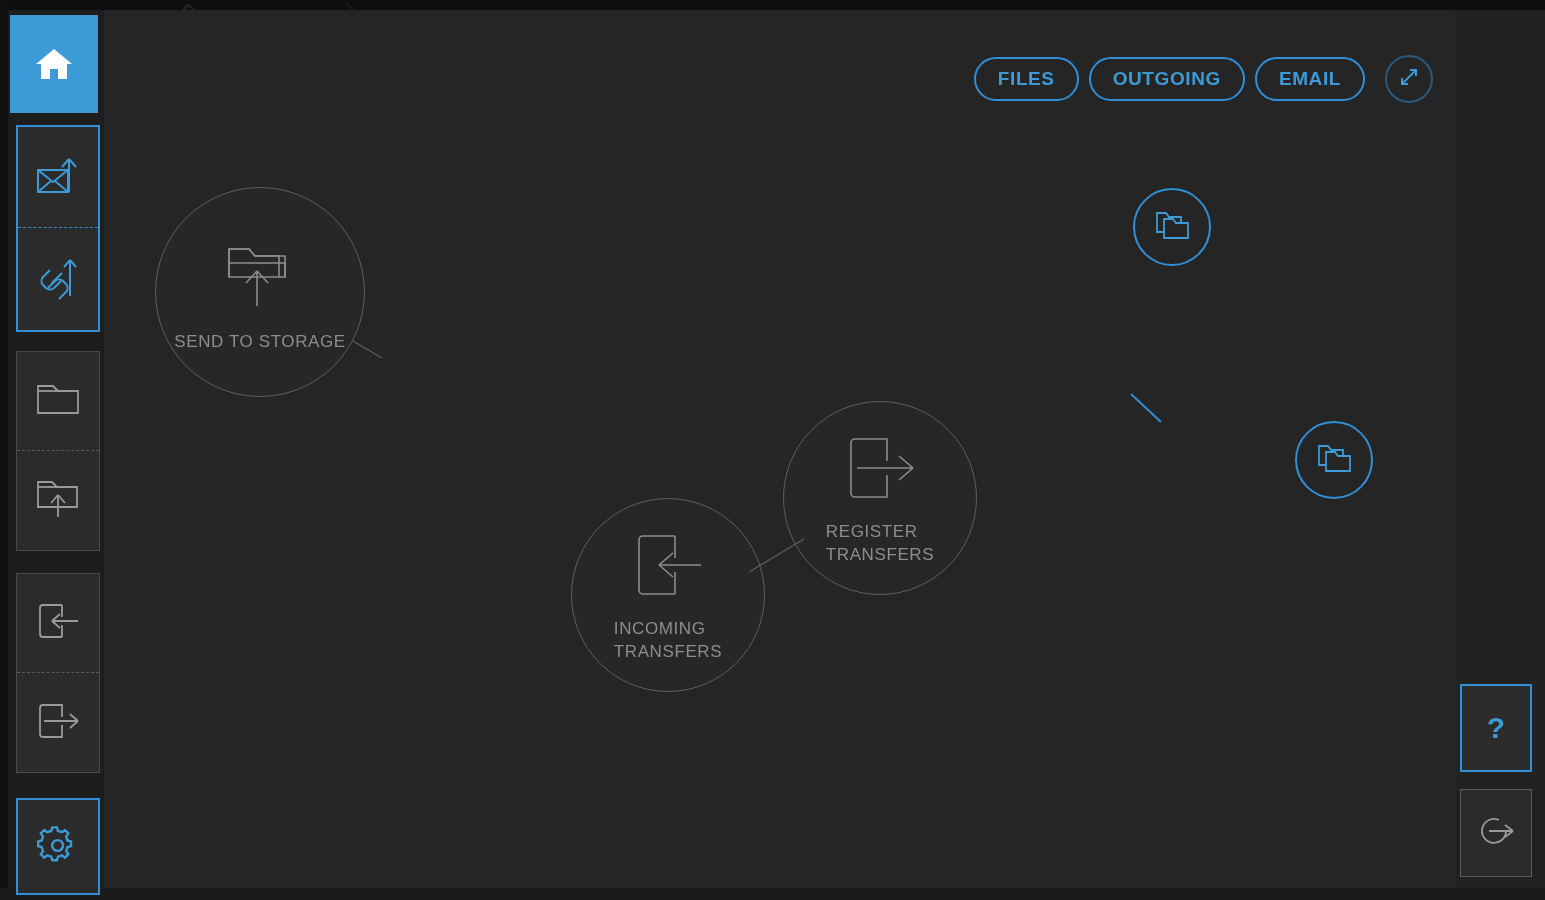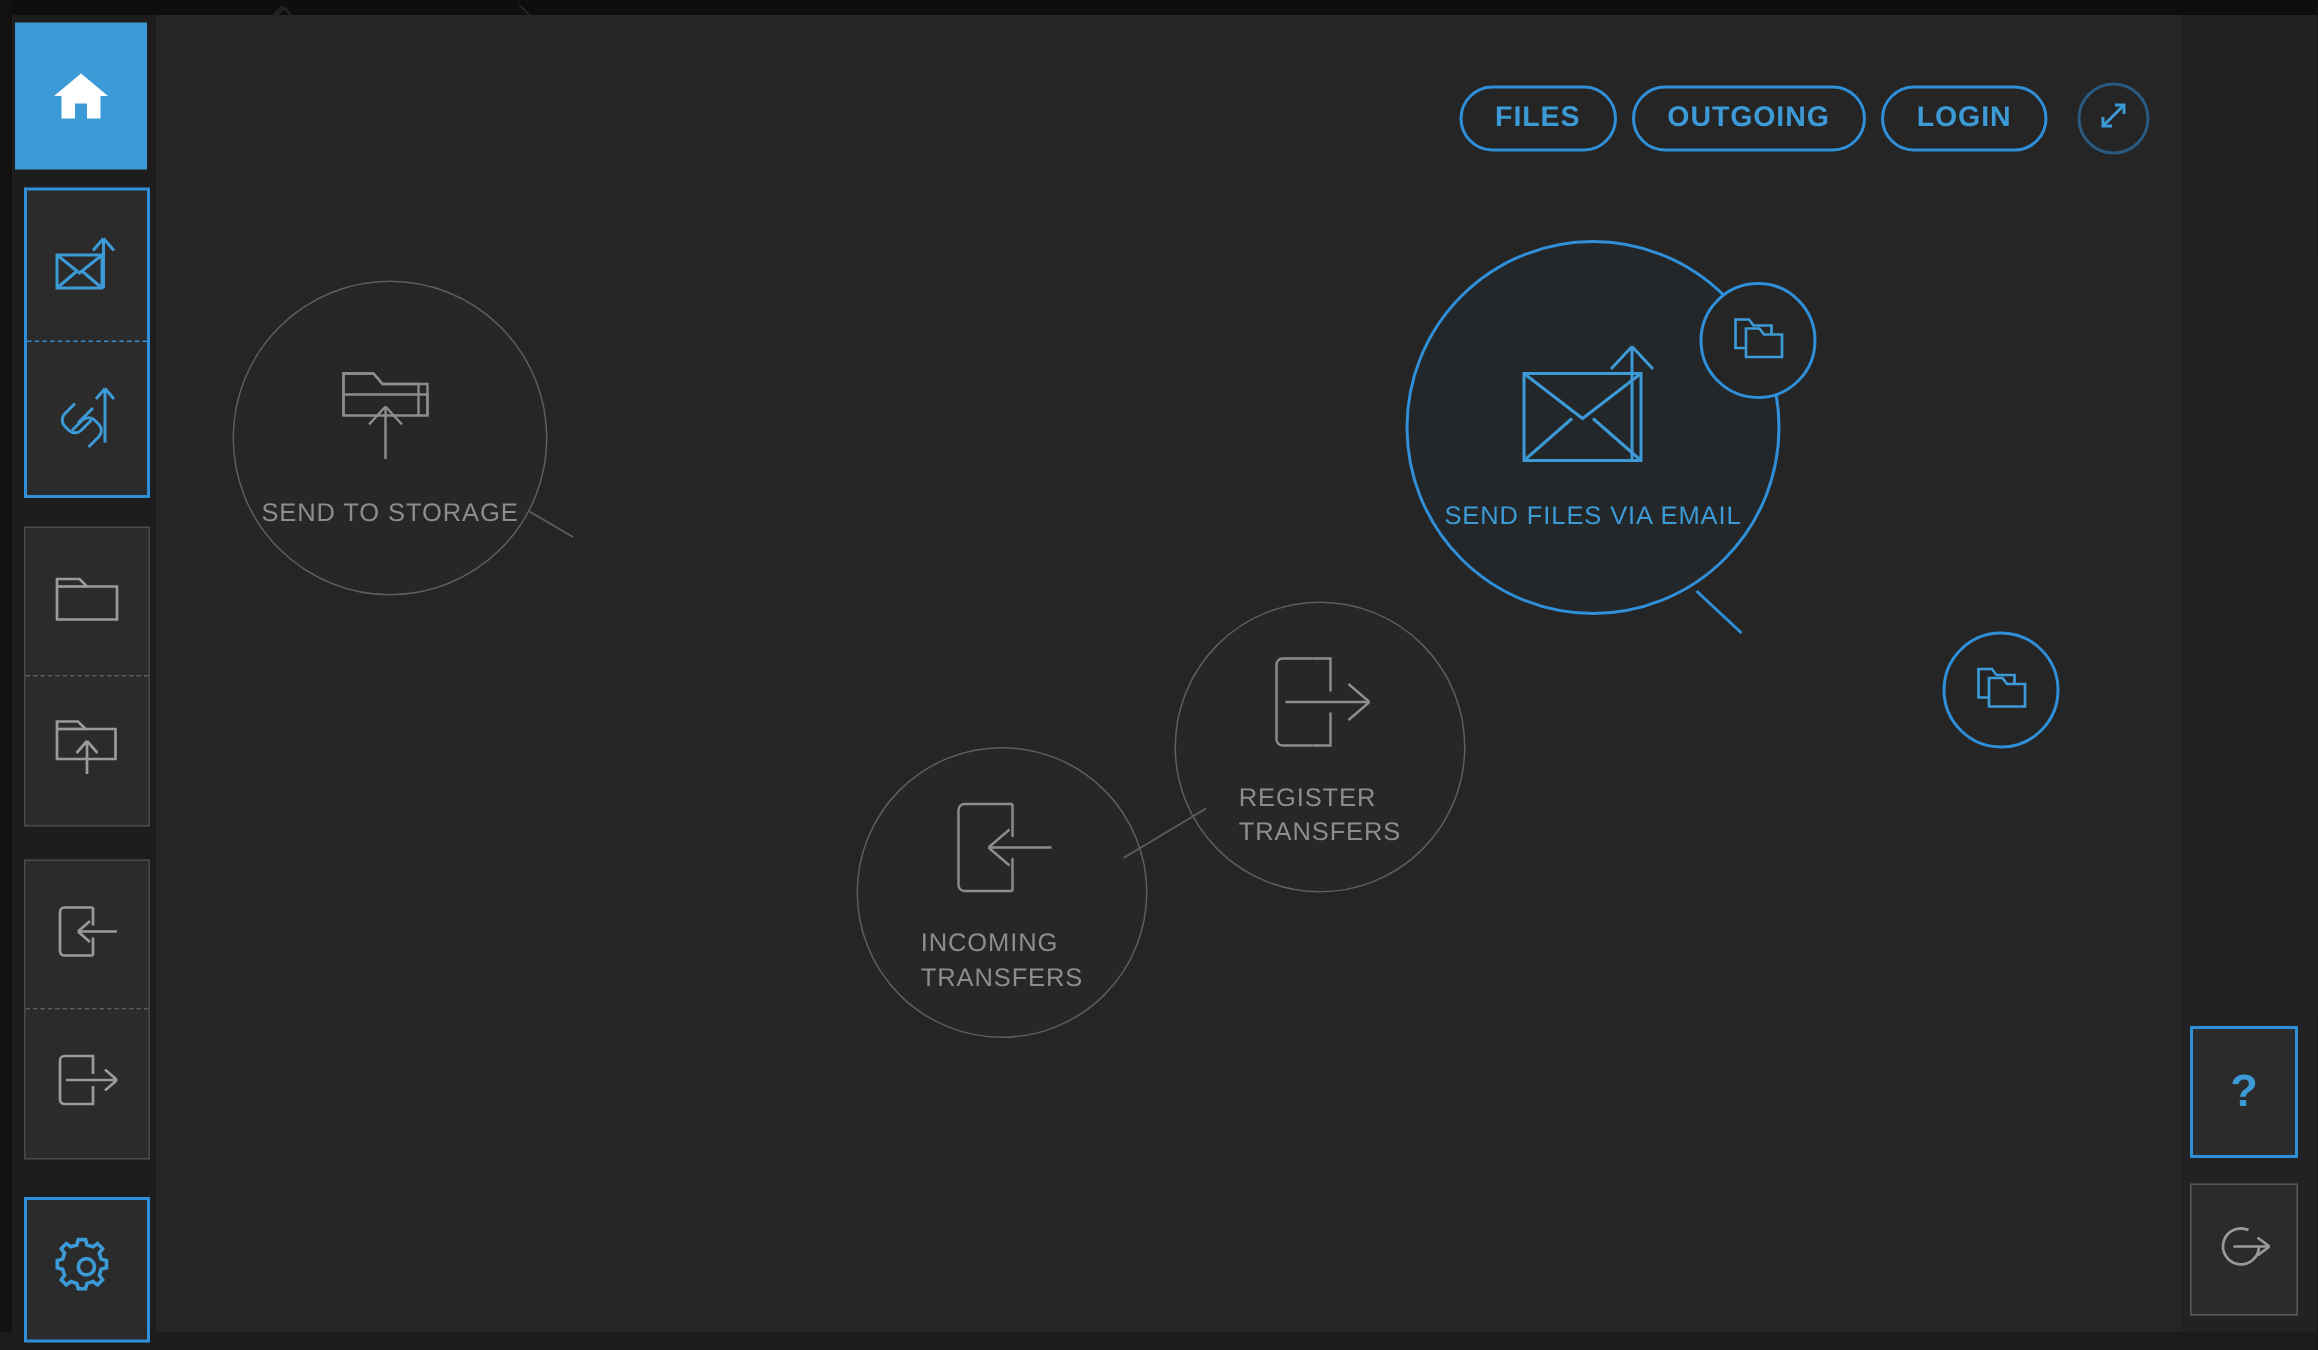--- a/index.html
+++ b/index.html
@@ -274,31 +274,20 @@
         <svg width="78" height="78" viewBox="0 0 78 78" fill="none" stroke="#8d8d8d" stroke-width="1.6">
           <path d="M34 10 H14 a4 4 0 0 0 -4 4 v50 a4 4 0 0 0 4 4 h20"></path>
           <path d="M34 10 h12 v22 M46 46 v22 H34"></path>
           <path d="M16 39 H72 M72 39 l-14 -12 M72 39 l-14 12"></path>
         </svg>
       </span>
       <span class="bub-label">REGISTER
 TRANSFERS</span>
     </div>
 
-    <div class="bubble accent" style="left:833px; top:150px; width:250px; height:250px;">
-      <span class="bub-icon">
-        <svg width="120" height="104" viewBox="0 0 120 104" fill="none" stroke="#3c9ad6" stroke-width="2">
-          <path d="M14 34 h78 v58 H14 Z"></path>
-          <path d="M14 34 l39 30 l39 -30"></path>
-          <path d="M14 92 l32 -28 M92 92 l-32 -28"></path>
-          <path d="M86 92 V16 M86 16 l-14 15 M86 16 l14 15"></path>
-        </svg>
-      </span>
-      <span class="bub-label">SEND FILES VIA EMAIL</span>
-    </div>
     <div class="satellite" style="left:1029px; top:178px;">
       <span>
         <svg width="38" height="34" viewBox="0 0 38 34" fill="none" stroke="#3c9ad6" stroke-width="1.8">
           <path d="M4 24 V5 h9 l3 4 h12 v15 H4 Z"></path>
           <path d="M11 30 V11 h9 l3 4 h12 v15 H11 Z" fill="#252525"></path>
         </svg>
       </span>
     </div>
 
     <div class="satellite" style="left:1191px; top:411px;">
@@ -398,21 +387,21 @@
           </svg>
         </span>
       </div>
     </div>
 
   </div>
 
   <div class="topbar">
     <div class="pill">FILES</div>
     <div class="pill">OUTGOING</div>
-    <div class="pill">LOGIN</div>
+    <div class="pill">EMAIL</div>
     <div class="icon-circle-btn">
       <span>
         <svg width="26" height="26" viewBox="0 0 26 26" fill="none" stroke="#3c9ad6" stroke-width="2">
           <path d="M6 20 L20 6"></path>
           <path d="M14 6 h6 v6"></path>
           <path d="M12 20 H6 v-6"></path>
         </svg>
       </span>
     </div>
   </div>

